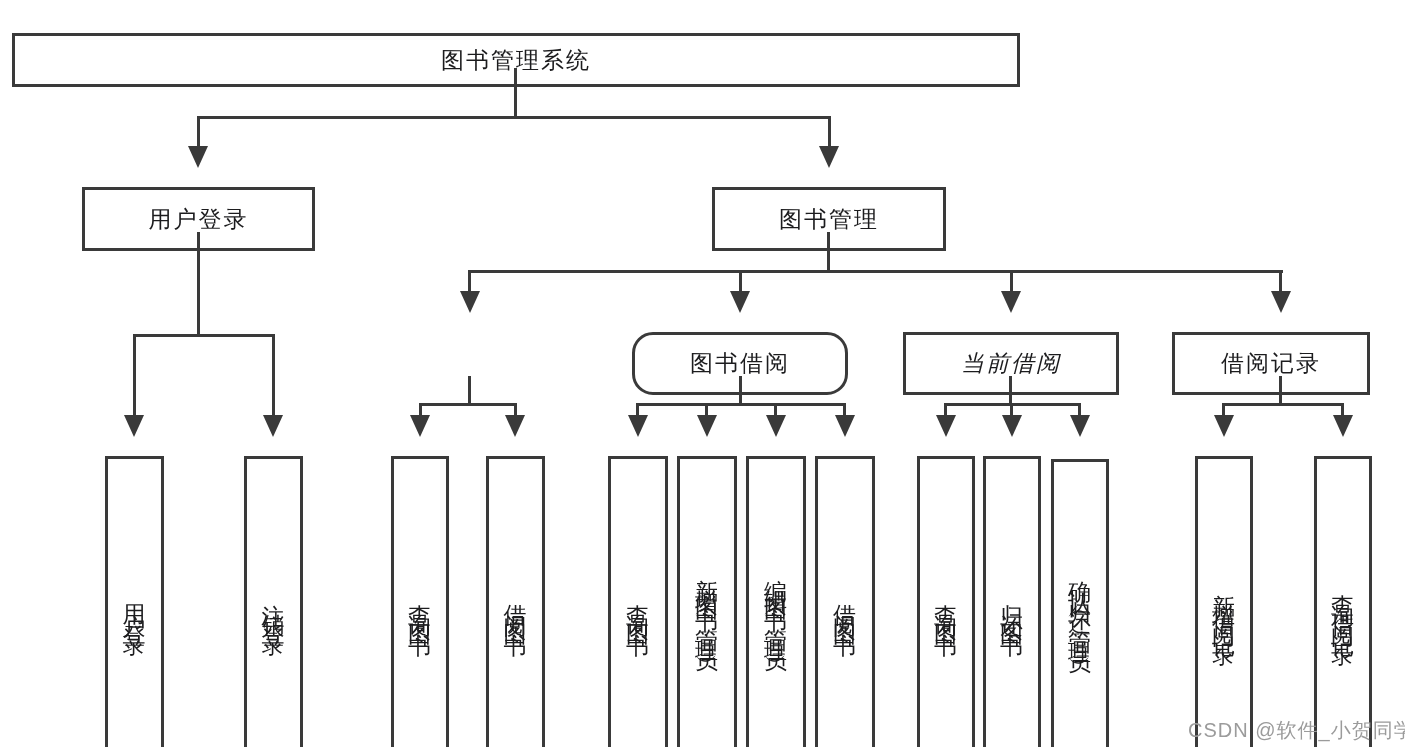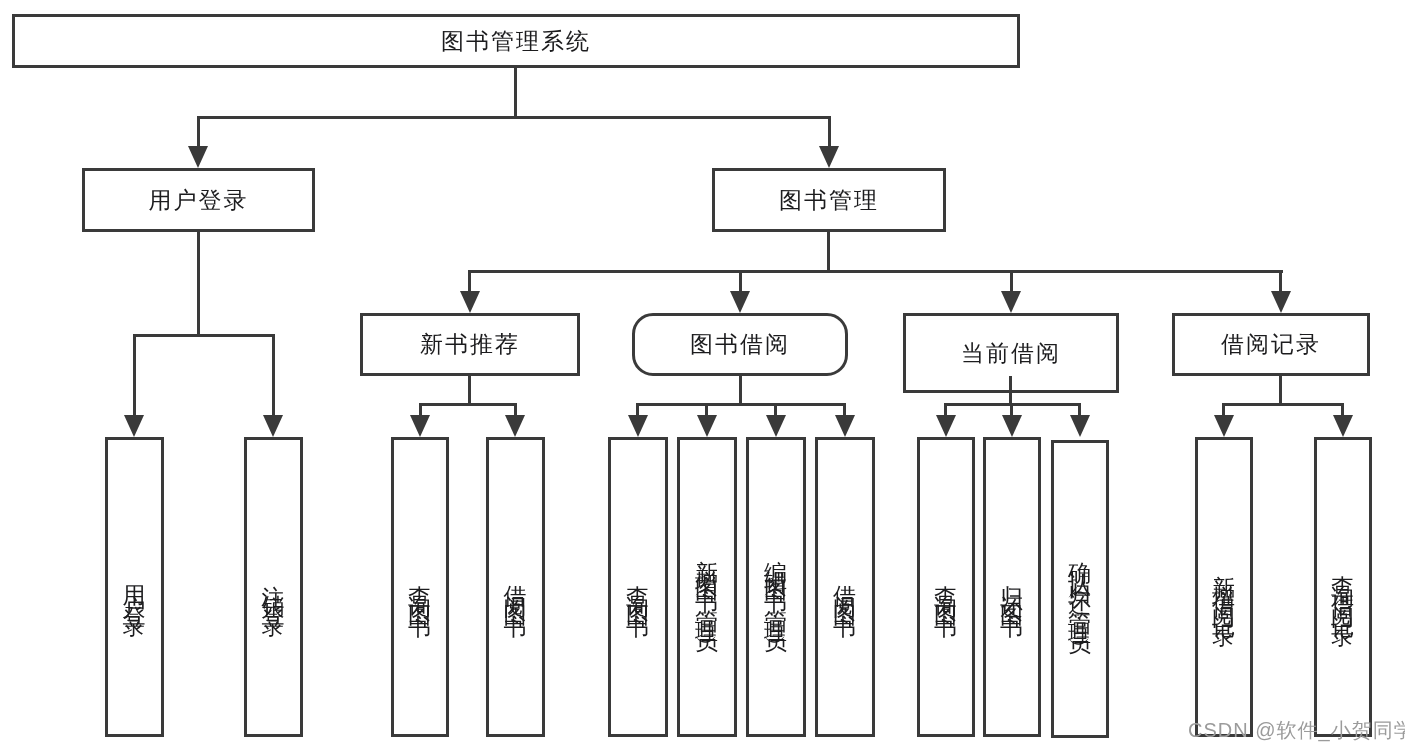--- a/index.html
+++ b/index.html
@@ -18,20 +18,21 @@
   }
   .box{
     position:absolute;
     box-sizing:border-box;
     border:3px solid var(--line);
     background:#fff;
     display:flex;
     align-items:center;
     justify-content:center;
     color:var(--text);
+    margin-top:19px;
   }
   .hbox{
     font-size:23px;
     letter-spacing:2px;
   }
   .vbox span{
     writing-mode:vertical-rl;
     text-orientation:mixed;
     font-size:23px;
     line-height:1.05;
@@ -90,27 +91,24 @@
   <div class="hl" style="left:470px;top:270px;width:813px;"></div>
   <div class="vl" style="left:468px;top:270px;height:24px;"></div>
   <div class="arrow" style="left:460px;top:291px;"></div>
   <div class="vl" style="left:739px;top:270px;height:24px;"></div>
   <div class="arrow" style="left:730px;top:291px;"></div>
   <div class="vl" style="left:1010px;top:270px;height:24px;"></div>
   <div class="arrow" style="left:1001px;top:291px;"></div>
   <div class="vl" style="left:1279px;top:270px;height:24px;"></div>
   <div class="arrow" style="left:1271px;top:291px;"></div>
 
-  <div class="box hbox" style="left:360px;top:313px;width:220px;height:63px;">
-    <span>新书推荐</span>
-  </div>
   <div class="box hbox" style="left:632px;top:313px;width:216px;height:63px;border-radius:21px;">
     <span>图书借阅</span>
   </div>
-  <div class="box hbox" style="left:903px;top:313px;width:216px;height:80px;">
+  <div class="box hbox" style="left:903px;top:313px;width:216px;height:63px;font-style:italic;">
     <span>当前借阅</span>
   </div>
   <div class="box hbox" style="left:1172px;top:313px;width:198px;height:63px;">
     <span>借阅记录</span>
   </div>
 
   <div class="vl" style="left:468px;top:376px;height:30px;"></div>
   <div class="hl" style="left:419px;top:403px;width:98px;"></div>
   <div class="vl" style="left:419px;top:403px;height:14px;"></div>
   <div class="arrow" style="left:410px;top:415px;"></div>

